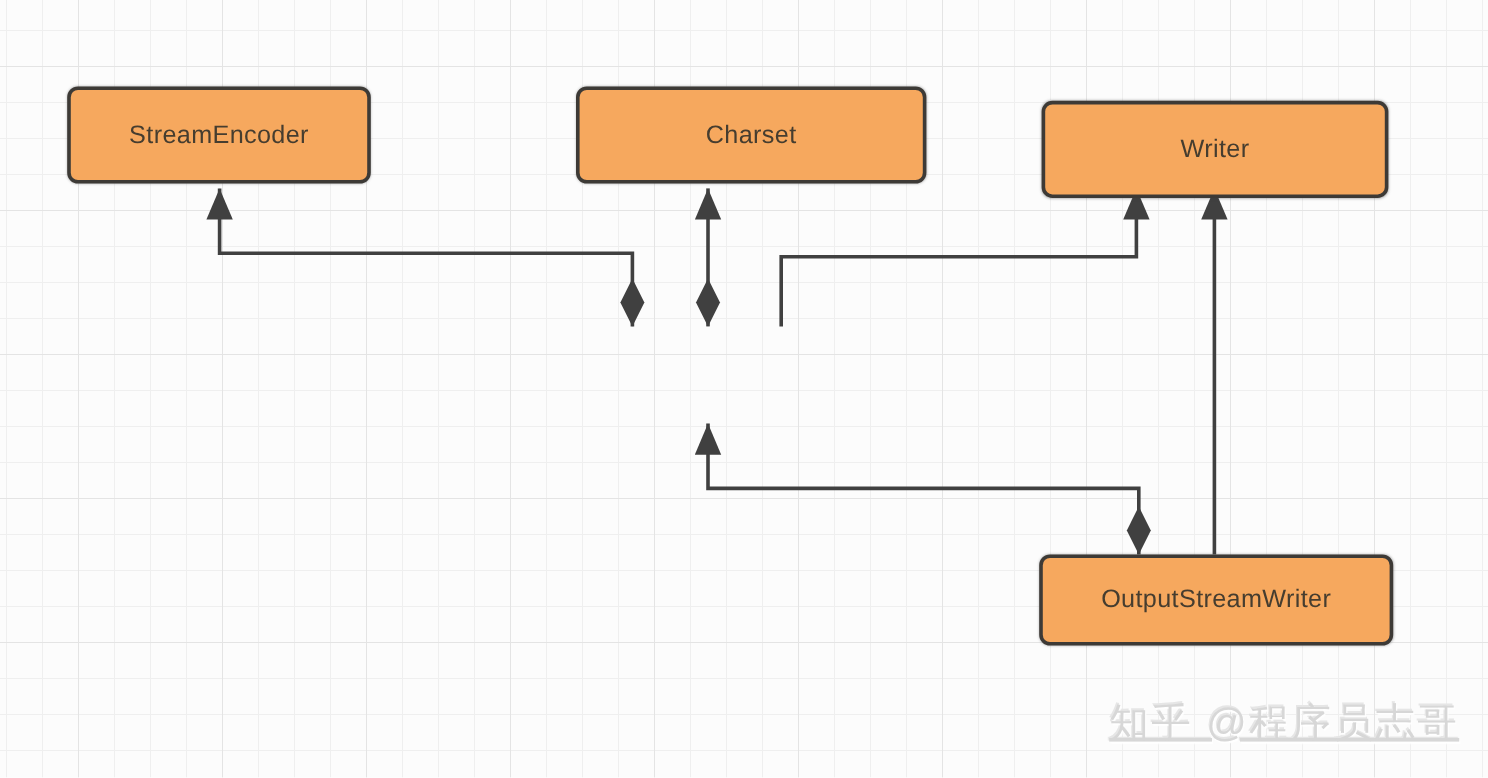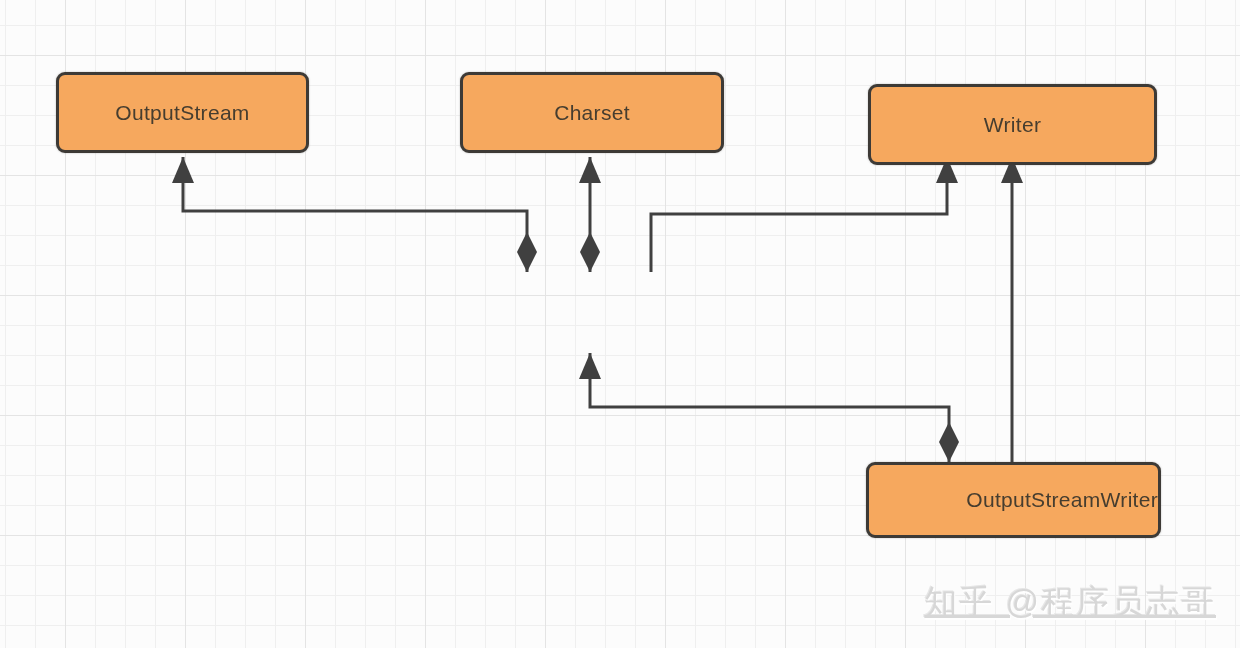--- a/index.html
+++ b/index.html
@@ -47,24 +47,24 @@
     border-radius: 9px;
     display: flex;
     align-items: center;
     justify-content: center;
     color: var(--node-text, #463d2f);
     font-size: 21px;
     letter-spacing: 0.3px;
     box-shadow: 0 0 2px rgba(60,60,60,0.35);
   }
   .node-outputstream       { left: 56px;  top: 72px;  width: 253px; height: 81px; }
-  .node-charset            { left: 460px; top: 72px;  width: 264px; height: 81px; justify-content: center; }
+  .node-charset            { left: 480px; top: 72px;  width: 292px; height: 81px; justify-content: center; }
   .node-writer             { left: 868px; top: 72px;  width: 289px; height: 81px; margin-top: 12px; }
   .node-streamencoder      { left: 458px; top: 272px; width: 264px; height: 76px; }
-  .node-outputstreamwriter { left: 866px; top: 462px; width: 295px; height: 76px; justify-content: flex-end; }
+  .node-outputstreamwriter { left: 866px; top: 462px; width: 295px; height: 76px; }
   .watermark {
     position: absolute;
     right: 24px;
     top: 580px;
     font-size: 33px;
     letter-spacing: 2px;
     color: var(--watermark, #d7d7d7);
     text-shadow: 1px 2px 1px #ffffff, -1px -1px 0px #e6e6e6;
     user-select: none;
     white-space: nowrap;
@@ -91,21 +91,21 @@
     <path class="edge" d="M 590 272 L 590 157" marker-start="url(#diamond)" marker-end="url(#arrow)"></path>
 
     <path class="edge" d="M 651 272 L 651 214 L 947 214 L 947 157" marker-end="url(#arrow)"></path>
 
     <path class="edge" d="M 949 462 L 949 407 L 590 407 L 590 353" marker-start="url(#diamond)" marker-end="url(#arrow)"></path>
 
     <path class="edge" d="M 1012 462 L 1012 157" marker-end="url(#arrow)"></path>
   </svg>
 
   <div class="node node-outputstream">
-    <span>OutputStream</span>
+    <span>StreamEncoder</span>
   </div>
 
   <div class="node node-charset">
     <span>Charset</span>
   </div>
 
   <div class="node node-writer">
     <span>Writer</span>
   </div>
 

